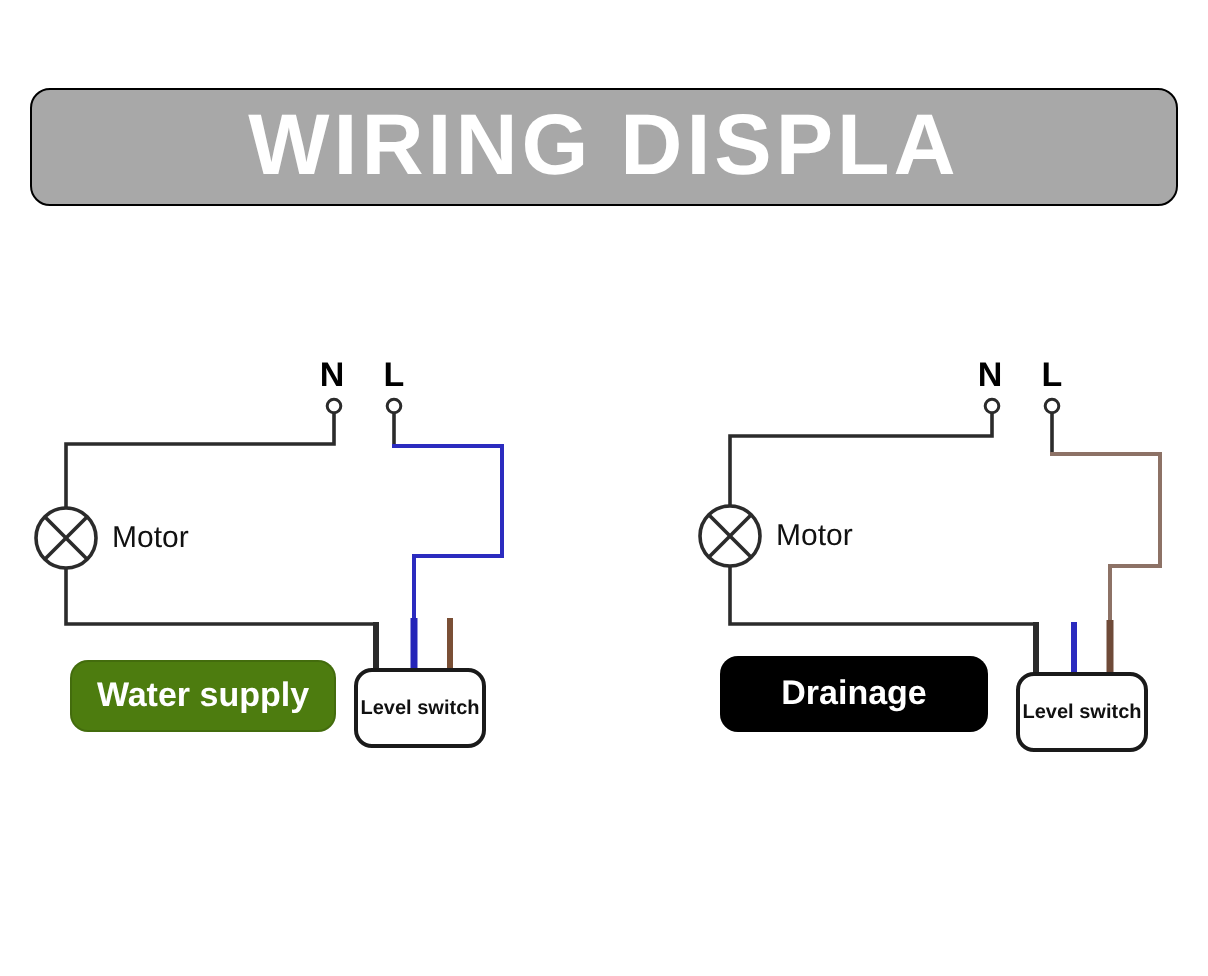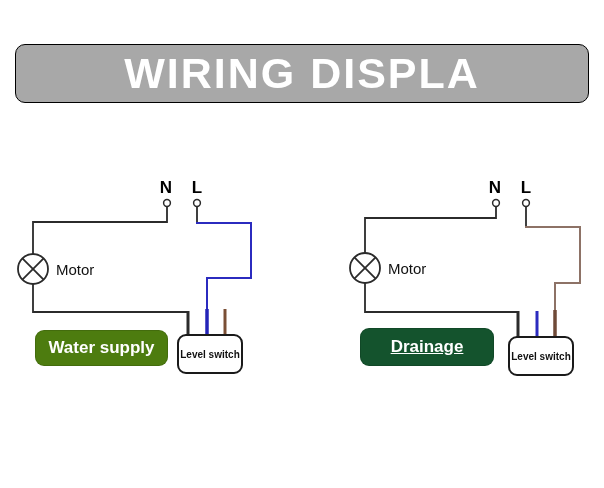--- a/index.html
+++ b/index.html
@@ -115,18 +115,18 @@
 <div class="abs color-btn btn-water" style="background-color: #4d7c0f;">
   <span>Water supply</span>
 </div>
 <div class="abs level-switch switch-a">
   <span>Level switch</span>
 </div>
 
 <span class="abs term-label" style="left:495px; top:179px;">N</span>
 <span class="abs term-label" style="left:526px; top:179px;">L</span>
 <span class="abs motor-label" style="left:388px; top:268px;">Motor</span>
-<div class="abs color-btn btn-drain" style="background-color: #14532d; text-decoration: underline;">
+<div class="abs color-btn btn-drain" style="background-color: #000000;">
   <span>Drainage</span>
 </div>
 <div class="abs level-switch switch-b">
   <span>Level switch</span>
 </div>
 
 </body></html>

